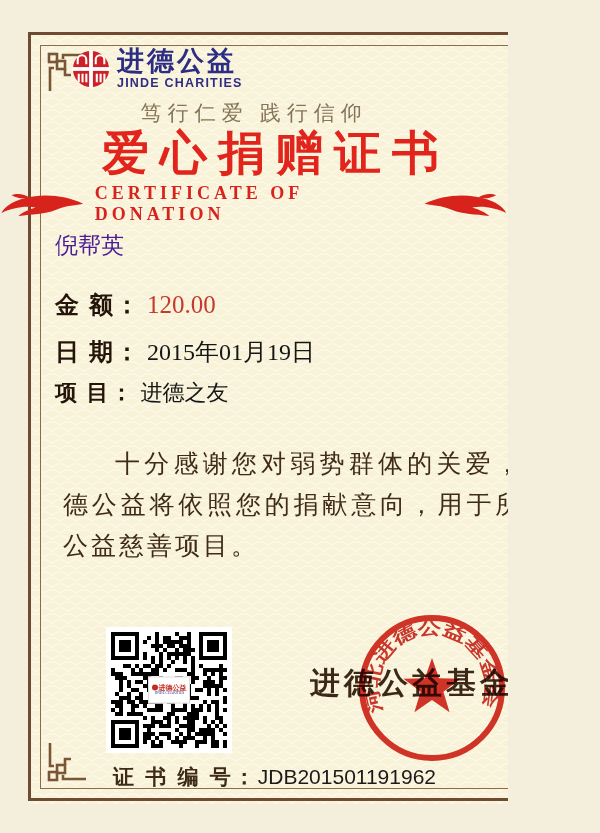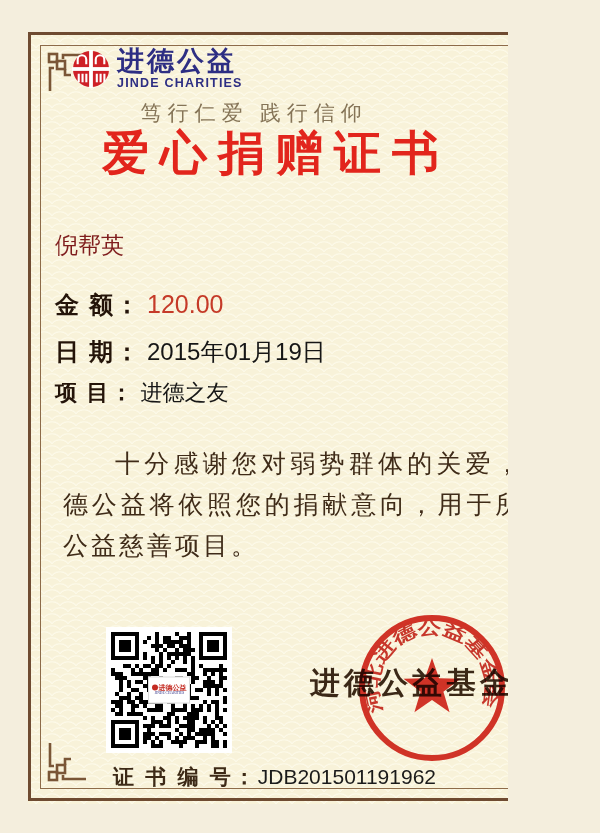--- a/index.html
+++ b/index.html
@@ -34,29 +34,29 @@
     font-size:21px; letter-spacing:6px; color:#857457; }
   .title { position:absolute; left:0; top:122px; width:100%; text-align:center;
     font-size:47px; font-weight:bold; letter-spacing:11px; color:#e2251c;padding-left:44px; }
   .subtitle-row { position:absolute; left:0; top:183px; width:100%;
     display:flex; justify-content:center; align-items:center; gap:10px; }
   .subtitle { font-size:18px; font-weight:bold; letter-spacing:4px; color:#d8231c;
     font-family:"Liberation Serif",serif; }
   .flourish { width:92px; height:27px; }
   .flourish.right { transform:scaleX(-1); }
 
-  .donor-name { position:absolute; left:55px; top:230px; font-size:23px; color:#7f1d1d;
+  .donor-name { position:absolute; left:55px; top:230px; font-size:23px; color:#4c1d95;
     font-family:"Liberation Sans","DejaVu Sans",sans-serif; }
 
   .field-row { position:absolute; left:55px; font-size:24px; }
   .row-amount { top:289px; }
   .row-date   { top:336px; }
   .row-project{ top:378px; font-size:22px; }
   .field-label { color:#241409; font-weight:bold; letter-spacing:2px;margin-top:12px; }
-  .field-value { font-family:Liberation Sans, sans-serif; color:#161616; margin-left:6px; }
+  .field-value { font-family:Liberation Serif, serif; color:#161616; margin-left:6px; }
   .field-value.red { color:#c53a28; font-size:25px; }
 
   .body-text { position:absolute; left:48px; top:443px; width:504px;
     font-size:25px; line-height:41px; letter-spacing:3px; color:#3f2b18;
     text-align:justify; }
   .body-text p { text-indent:52px;margin-left:15px; }
   .body-text .thanks { margin-top:5px; }
 
   .qr-wrap { position:absolute; left:106px; top:627px; width:126px; height:126px;
     background:#fff; padding:5px; }
@@ -141,20 +141,35 @@
     </svg>
     <div class="logo-txt">
       <div class="logo-cn">进德公益</div>
       <div class="logo-en">JINDE CHARITIES</div>
     </div>
   </div>
 
   <div class="tagline">笃行仁爱  践行信仰</div>
   <div class="title">爱心捐赠证书</div>
 
+  <div class="subtitle-row">
+    <svg class="flourish" viewBox="0 0 110 30">
+      <g fill="#d8231c">
+        <path d="M108 14 C84 2 52 0 28 8 C16 12 6 18 2 26 C16 19 34 16 46 19 C36 22 28 26 24 30 C42 27 58 28 72 22 C86 16 100 16 108 14 Z"></path>
+        <path d="M38 6 C32 1 21 0 15 3 C21 7 32 8 38 6 Z"></path>
+      </g>
+    </svg>
+    <span class="subtitle">CERTIFICATE OF DONATION</span>
+    <svg class="flourish right" viewBox="0 0 110 30">
+      <g fill="#d8231c">
+        <path d="M108 14 C84 2 52 0 28 8 C16 12 6 18 2 26 C16 19 34 16 46 19 C36 22 28 26 24 30 C42 27 58 28 72 22 C86 16 100 16 108 14 Z"></path>
+        <path d="M38 6 C32 1 21 0 15 3 C21 7 32 8 38 6 Z"></path>
+      </g>
+    </svg>
+  </div>
 
   <div class="donor-name">倪帮英</div>
 
   <div class="field-row row-amount">
     <span class="field-label">金 额：</span><span class="field-value red">120.00</span>
   </div>
   <div class="field-row row-date">
     <span class="field-label">日 期：</span><span class="field-value">2015年01月19日</span>
   </div>
   <div class="field-row row-project">

